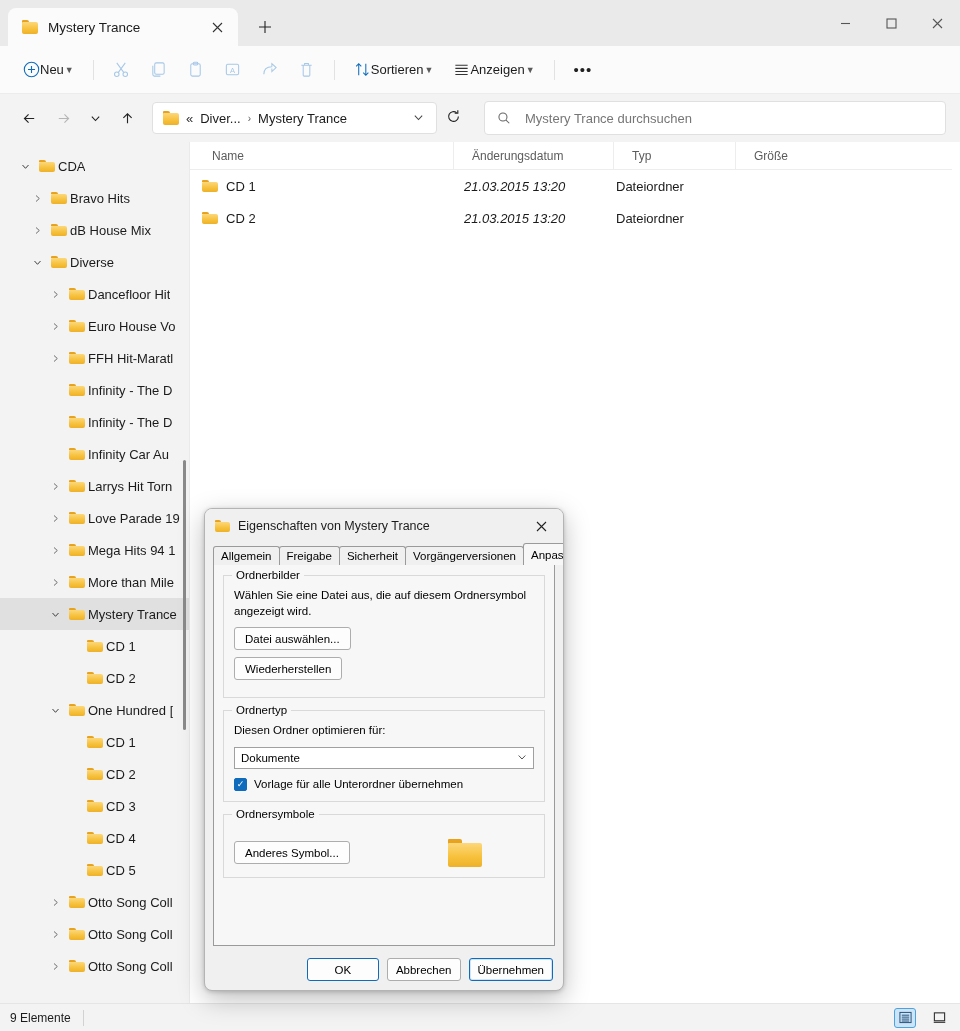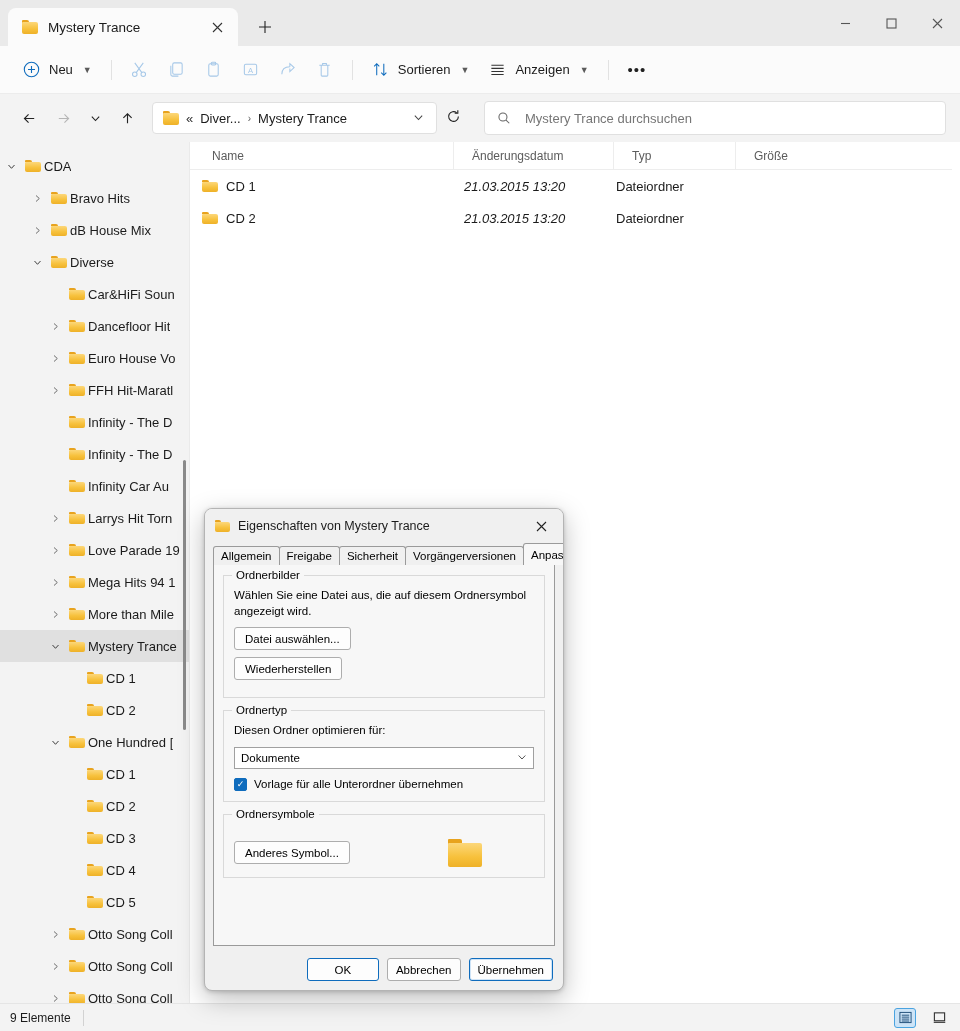--- a/index.html
+++ b/index.html
@@ -64,21 +64,21 @@
   
   .cmdbar {
     height: 48px; min-height: 48px;
     background: #fbfbfb;
     display: flex; align-items: center;
     padding: 0 14px; gap: 2px;
     border-bottom: 1px solid #ececec;
   }
   .cbtn {
     height: 32px; border-radius: 5px;
-    display: flex; align-items: center; gap: 9px;
+    display: flex; align-items: center; gap: 0;
     padding: 0 9px; font-size: 13px; color: #1b1b1b;
     white-space: nowrap;
   }
   .cbtn.disabled { color: #a6c8e8; }
   .cbtn .chev { font-size: 9px; color: #5a5a5a; margin-left: 1px; }
   .cdiv { width: 1px; height: 20px; background: #e2e2e2; margin: 0 8px; }
 
   
   .addrrow {
     height: 48px; min-height: 48px;
@@ -480,21 +480,21 @@
           <path d="M10.3 10.3 L14 14" stroke="#666" stroke-width="1.2"></path>
         </svg>
       <span class="search-ph">Mystery Trance durchsuchen</span>
     </div>
   </div>
 
   <div class="bodyrow">
 
     <div class="navpane">
       <div class="tree" id="tree-root">
-          <div class="trow" style="">
+          <div class="trow" style=" margin-left: 14px;">
             <span class="twist">
               <svg width="9" height="9" viewBox="0 0 12 12">
                 <path d="M2 4 L6 8.4 L10 4" stroke="#3a3a3a" stroke-width="1.3" fill="none"></path>
               </svg>
             </span>
             <span class="tfolder">
               <span class="fold" style="width:16px;height:13px;">
                 <span class="tabtop"></span>
                 <span class="bodyf"></span>
               </span>
@@ -535,30 +535,20 @@
                 <path d="M2 4 L6 8.4 L10 4" stroke="#3a3a3a" stroke-width="1.3" fill="none"></path>
               </svg>
             </span>
             <span class="tfolder">
               <span class="fold" style="width:16px;height:13px;">
                 <span class="tabtop"></span>
                 <span class="bodyf"></span>
               </span>
             </span>
             <span class="tlabel">Diverse</span>
-          </div>
-          <div class="trow" style="padding-left: 44px;">
-            <span class="twist"></span>
-            <span class="tfolder">
-              <span class="fold" style="width:16px;height:13px;">
-                <span class="tabtop"></span>
-                <span class="bodyf"></span>
-              </span>
-            </span>
-            <span class="tlabel">Car&amp;HiFi Soun</span>
           </div>
           <div class="trow" style="padding-left: 44px;">
             <span class="twist">
               <svg width="9" height="9" viewBox="0 0 12 12">
                 <path d="M4 2 L8.4 6 L4 10" stroke="#6a6a6a" stroke-width="1.3" fill="none"></path>
               </svg>
             </span>
             <span class="tfolder">
               <span class="fold" style="width:16px;height:13px;">
                 <span class="tabtop"></span>

